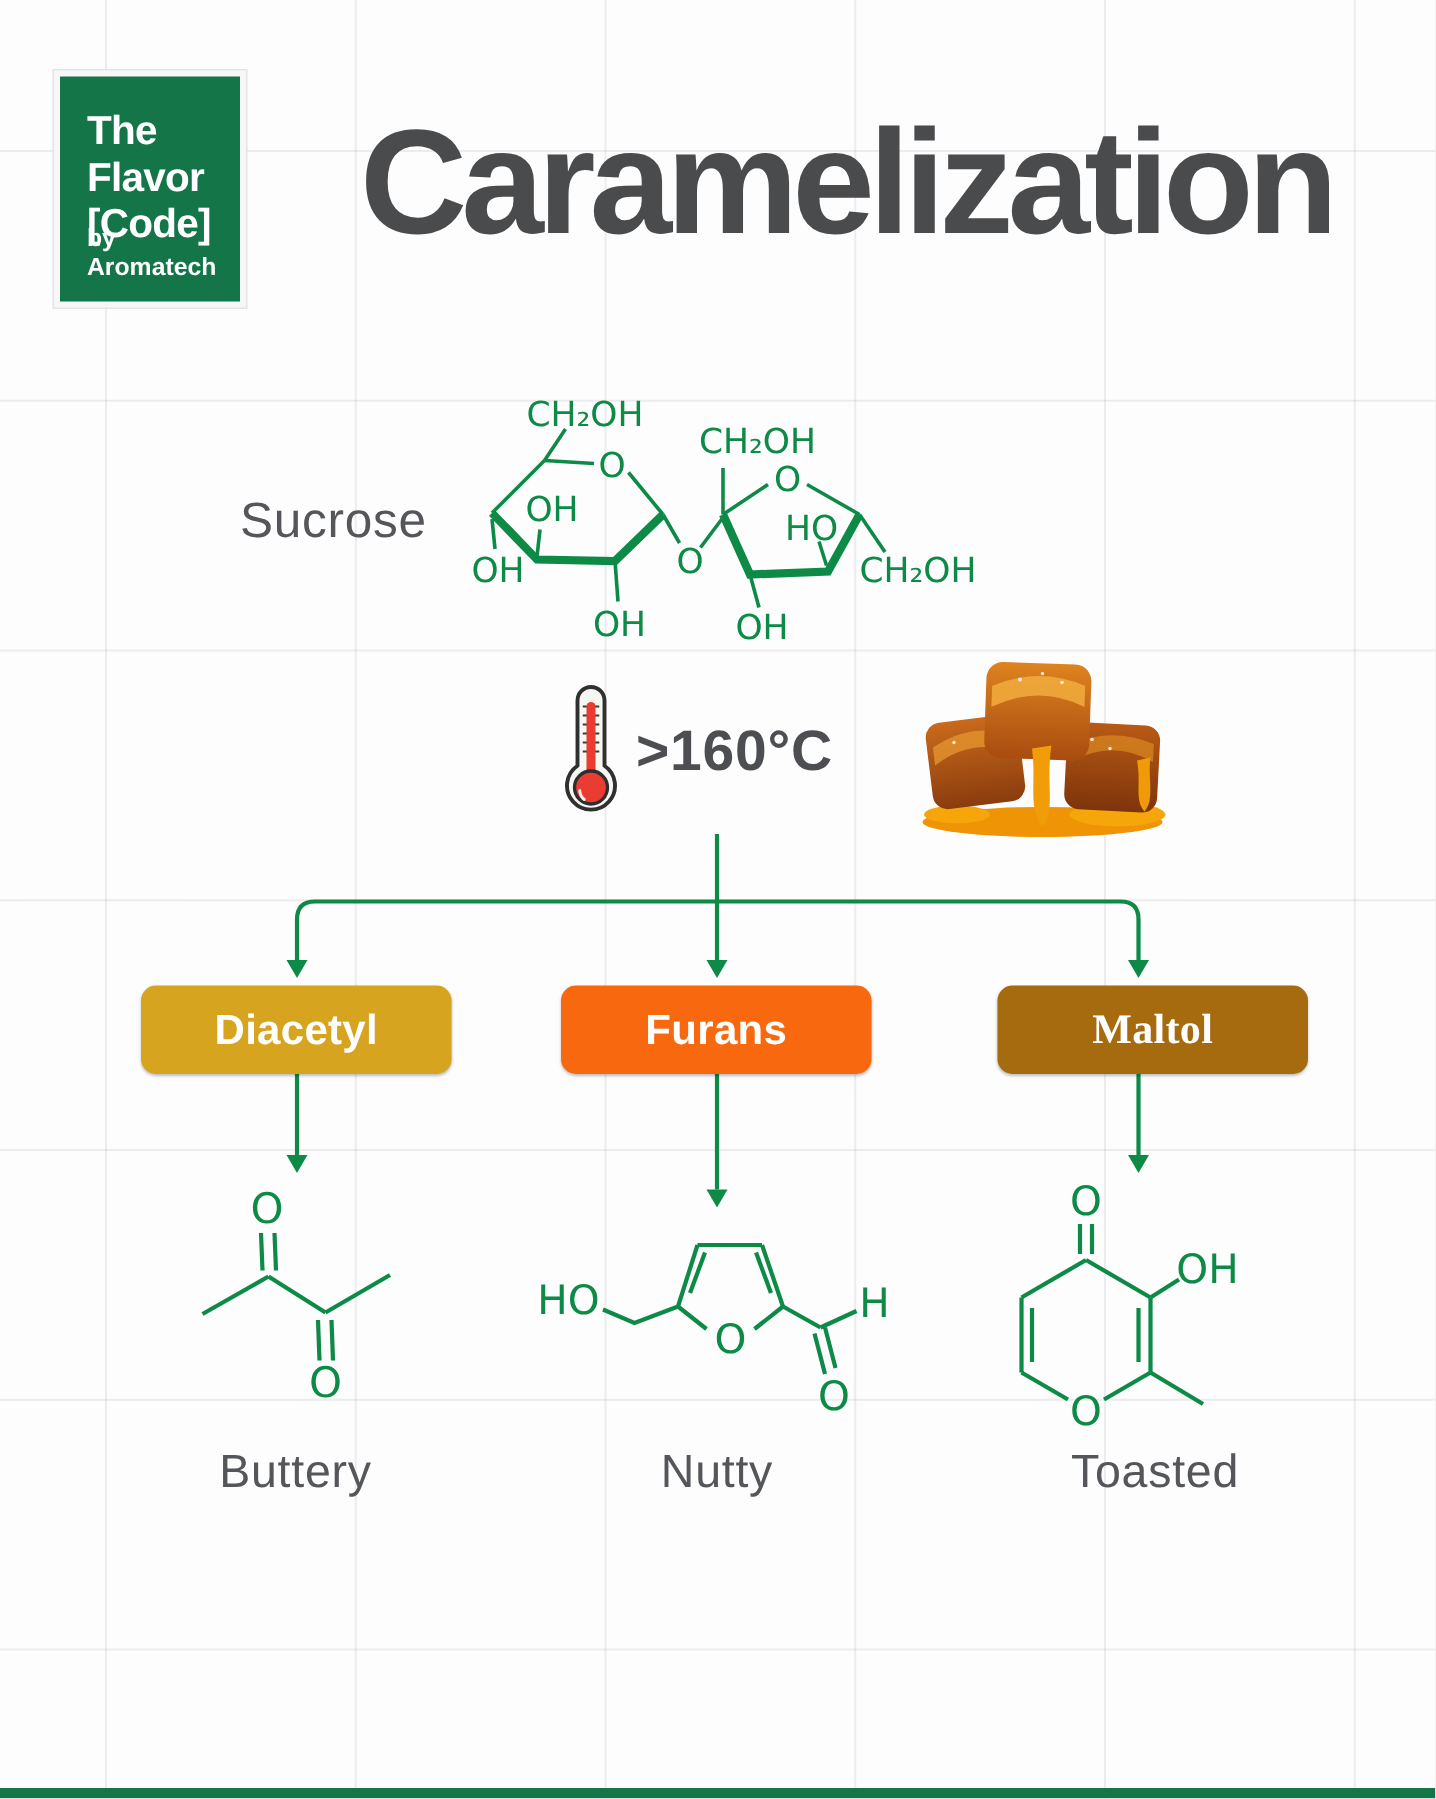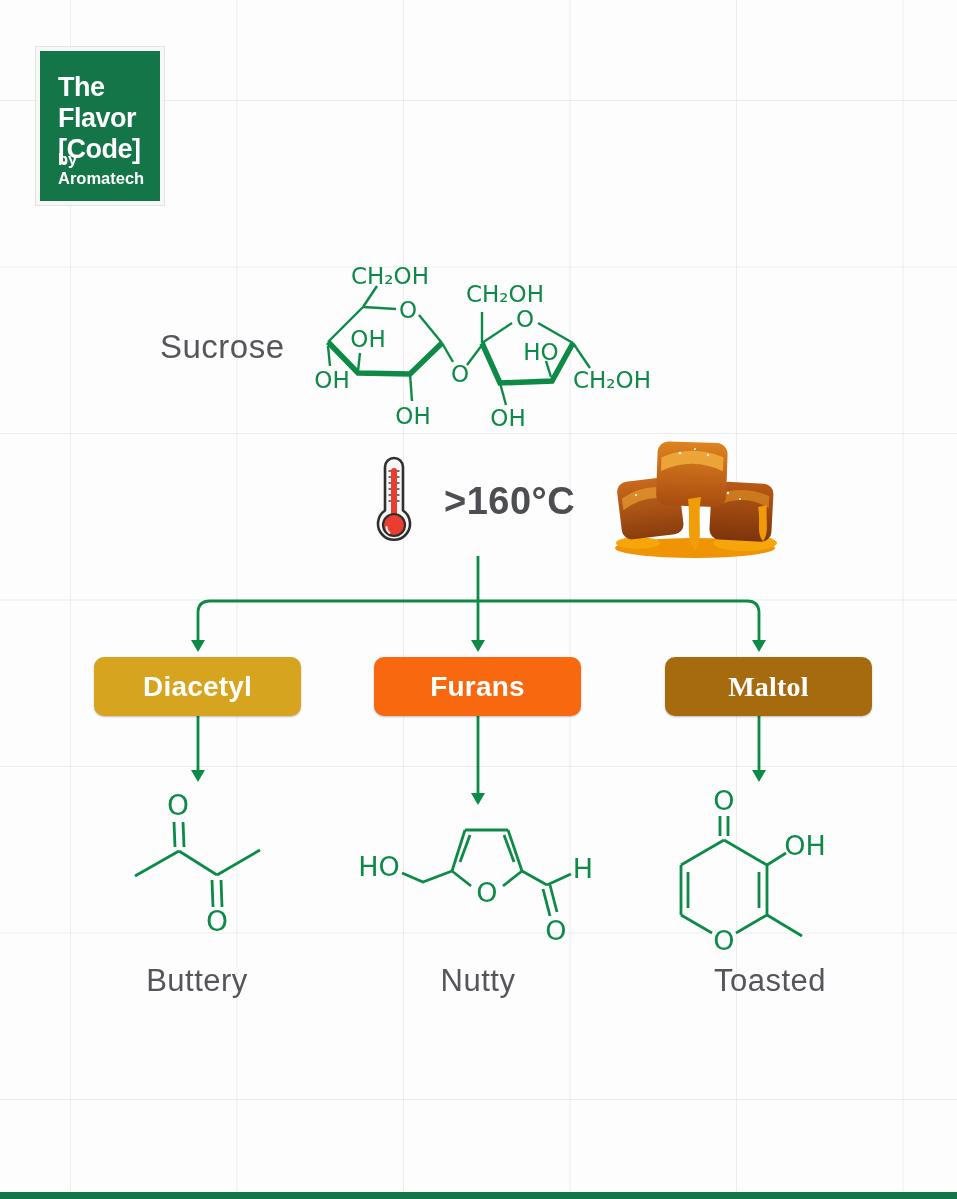--- a/index.html
+++ b/index.html
@@ -24,21 +24,21 @@
   #logo .by{position:absolute;left:18px;bottom:13px;color:#fff;font-weight:bold;font-size:16.5px;}
   
   #title{
     left:240px;top:71px;width:717px;
     font-size:99px;font-weight:bold;letter-spacing:-4px;color:#4a4b4d;
     white-space:nowrap;line-height:99px;
   }
   
   #sucrose-label{left:160px;top:328px;font-size:33px;color:#54565a;letter-spacing:0.5px;}
   
-  #temp-text{left:424px;top:480px;font-size:38px;font-weight:bold;color:#4c4e52;letter-spacing:0.5px;margin-left:20px;}
+  #temp-text{left:424px;top:480px;font-size:38px;font-weight:bold;color:#4c4e52;letter-spacing:0.5px;}
   
   .pbox{
     top:657px;width:207px;height:59px;border-radius:10px;
     display:flex;align-items:center;justify-content:center;
     color:#fff;font-size:28px;font-weight:bold;letter-spacing:0.2px;
     box-shadow:0 1px 2px rgba(0,0,0,0.25);
   }
   #box-diacetyl{left:94px;background:#d7a41f;border-radius:10px;}
   #box-furans{left:374px;background:#f8690f;}
   #box-maltol{left:665px;background:#a76b0f;font-family:Liberation Serif, serif;}
@@ -59,20 +59,21 @@
 
 <div id="page">
 
   <div id="logo" class="abs">
     <div class="l">The</div>
     <div class="l">Flavor</div>
     <div class="l">[Code]</div>
     <div class="by">by Aromatech</div>
   </div>
 
+  <div id="title" class="abs">Caramelization</div>
 
   <div id="sucrose-label" class="abs">Sucrose</div>
 
   <svg class="abs" style="left:300px;top:255px;" width="360" height="185" viewBox="0 0 360 185">
     <g stroke="#0e8a47" stroke-width="2.4" fill="none">
 
       <path d="M63,52 L77,31"></path>
       <path d="M63,52 L96,54"></path>
       <path d="M119,60 L142,88"></path>
       <path d="M28,87 L63,52"></path>

